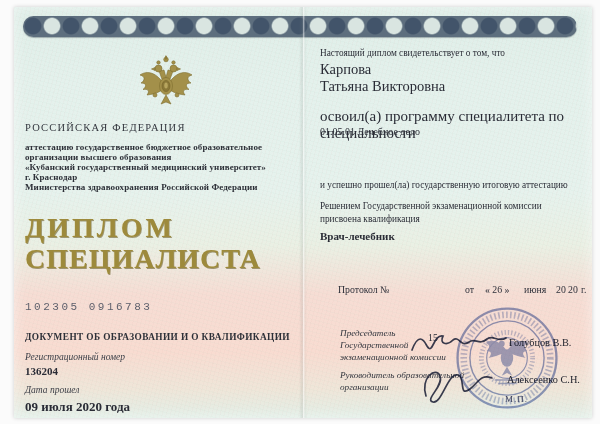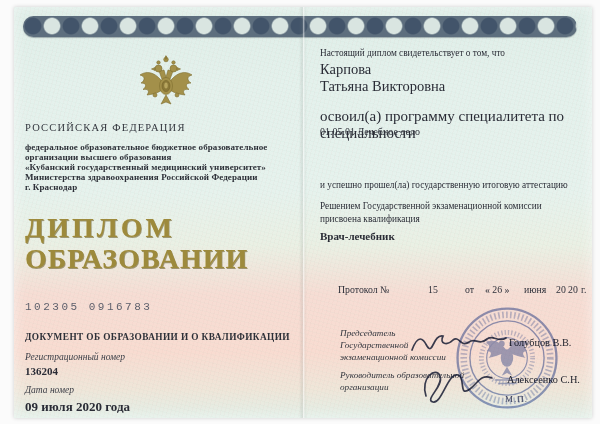--- a/index.html
+++ b/index.html
@@ -111,58 +111,58 @@
           <circle cx="82" cy="80" r="4"></circle>
         </g>
         <ellipse cx="60" cy="62" rx="8" ry="11" fill="#8a7838" stroke="#6e5e26" stroke-width="1"></ellipse>
         <ellipse cx="60" cy="61" rx="3.5" ry="6" fill="#b7a55e"></ellipse>
       </svg>
     </div>
 
     <div id="country" class="abs lp c">РОССИЙСКАЯ ФЕДЕРАЦИЯ</div>
 
     <div id="orgblock" class="abs lp c">
-      <div>федеральное образовательное бюджетное образовательное</div>
+      <div>аттестацию государственное бюджетное образовательное</div>
       <div>организации высшего образования</div>
       <div>«Кубанский государственный медицинский университет»</div>
+      <div>г. Краснодар</div>
       <div>Министерства здравоохранения Российской Федерации</div>
-      <div>г. Краснодар</div>
     </div>
 
     <div id="title1" class="abs lp c">ДИПЛОМ</div>
-    <div id="title2" class="abs lp c">ОБРАЗОВАНИИ</div>
+    <div id="title2" class="abs lp c">СПЕЦИАЛИСТА</div>
 
     <div id="serial" class="abs lp c">102305 0916783</div>
 
     <div id="doctype" class="abs lp c">ДОКУМЕНТ ОБ ОБРАЗОВАНИИ И О КВАЛИФИКАЦИИ</div>
 
     <div id="reglabel" class="abs lp c it">Регистрационный номер</div>
     <div id="regnum" class="abs lp c ink">136204</div>
 
-    <div id="datelabel" class="abs lp c it">Дата номер</div>
+    <div id="datelabel" class="abs lp c it">Дата прошел</div>
     <div id="dateval" class="abs lp c ink">09 июля 2020 года</div>
   </div>
 
   <div>
 
     <div id="intro" class="abs rp c ink">Настоящий диплом свидетельствует о том, что</div>
     <div id="surname" class="abs rp c ink">Карпова</div>
     <div id="patronymic" class="abs rp c ink">Татьяна Викторовна</div>
 
     <div id="program" class="abs rp c ink">освоил(а) программу специалитета по специальности</div>
     <div id="specialty" class="abs rp c ink">01.05.01 Лечебное дело</div>
 
     <div id="attest" class="abs rp c ink">и успешно прошел(ла) государственную итоговую аттестацию</div>
     <div id="commission" class="abs rp c ink">Решением Государственной экзаменационной комиссии</div>
     <div id="quallabel" class="abs rp c ink">присвоена квалификация</div>
     <div id="qualification" class="abs rp c ink">Врач-лечебник</div>
 
     <div>
       <span class="abs proto" style="left:338px;">Протокол №</span>
-      <span class="abs proto" style="left:428px;">15</span>
+      <span class="abs proto" style="left:428px;margin-top:48px;">15</span>
       <span class="abs proto" style="left:465px;">от</span>
       <span class="abs proto" style="left:485px;">« 26 »</span>
       <span class="abs proto" style="left:524px;">июня</span>
       <span class="abs proto" style="left:556px;">20</span>
       <span class="abs proto" style="left:568px;">20</span>
       <span class="abs proto" style="left:581px;">г.</span>
     </div>
 
     <div class="abs rolelines" style="left:340px;top:328px;">
       <div>Председатель</div>

